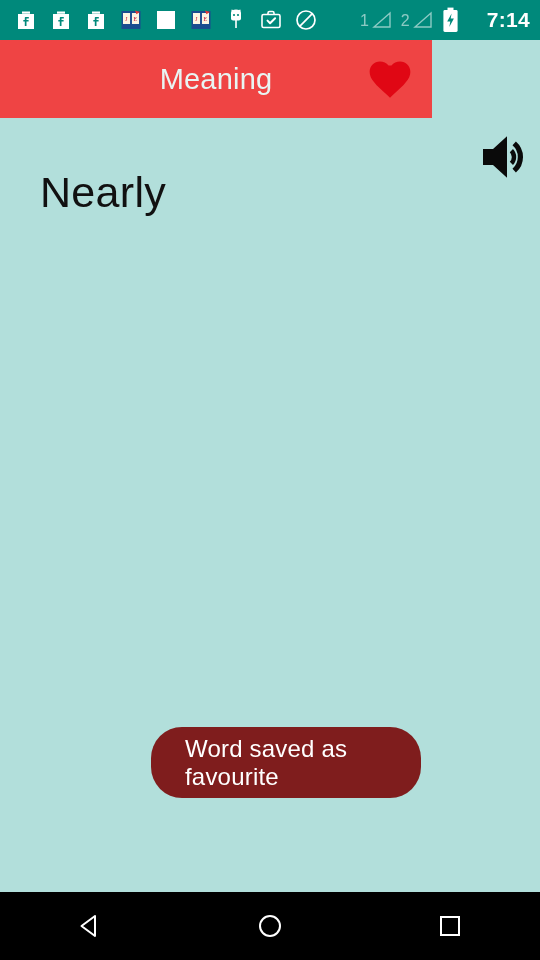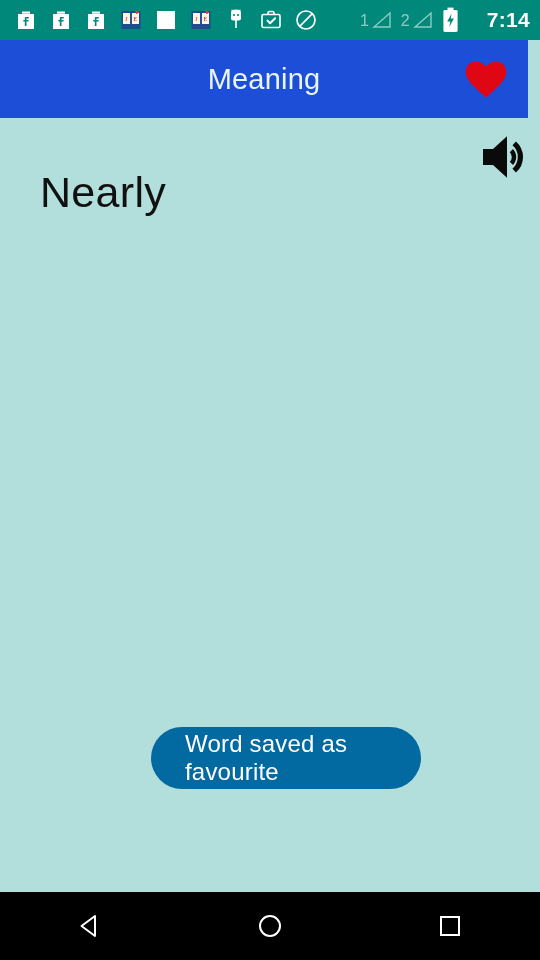--- a/index.html
+++ b/index.html
@@ -20,22 +20,22 @@
   }
   .sb-left { display:flex; align-items:center; gap:11px; flex:1; }
   .sb-right { display:flex; align-items:center; gap:9px; }
   .sb-ico { width:24px; height:24px; display:block; flex:0 0 auto; }
   .sig { display:flex; align-items:flex-end; gap:1px; opacity:.55; }
   .sig-num { color:#ffffff; font-size:16px; line-height:16px; font-weight:400; }
   .clock { color:#fff; font-size:21px; font-weight:700; letter-spacing:.3px; margin-left:19px; }
 
   
   .appbar {
-    position:absolute; top:40px; left:0; width:528px; height:78px;
-    background:#1d4ed8;
+    position:absolute; top:40px; left:0; width:432px; height:78px;
+    background:#ef4444;
     display:flex; align-items:center; justify-content:center;
   }
   .appbar-title {
     color:#e8f5f3; font-size:29px; font-weight:400; letter-spacing:.2px;
   }
   .fav-btn {
     position:absolute; right:14px; top:50%; transform:translateY(-50%);
     width:56px; height:56px; display:flex; align-items:center; justify-content:center;
     cursor:pointer;
   }
@@ -67,22 +67,22 @@
     display:flex; align-items:center;
   }
   .meaning-text {
     margin-left:30px; font-size:25px; color:#101010; font-weight:400;
   }
 
   
   .toast {
     position:absolute; left:50%; transform:translateX(-50%);
     top:609px;
-    background:#0369a1; color:#fff;
-    padding:8px 34px; height:62px;
+    background:#7f1d1d; color:#fff;
+    padding:8px 34px; height:71px;
     border-radius:31px;
     display:flex; align-items:center; justify-content:center;
     font-size:24px; letter-spacing:.2px;
   }
 
   
   .navbar {
     position:absolute; bottom:0; left:0; width:540px; height:68px;
     background:#000;
     display:flex; align-items:center; justify-content:space-around;

